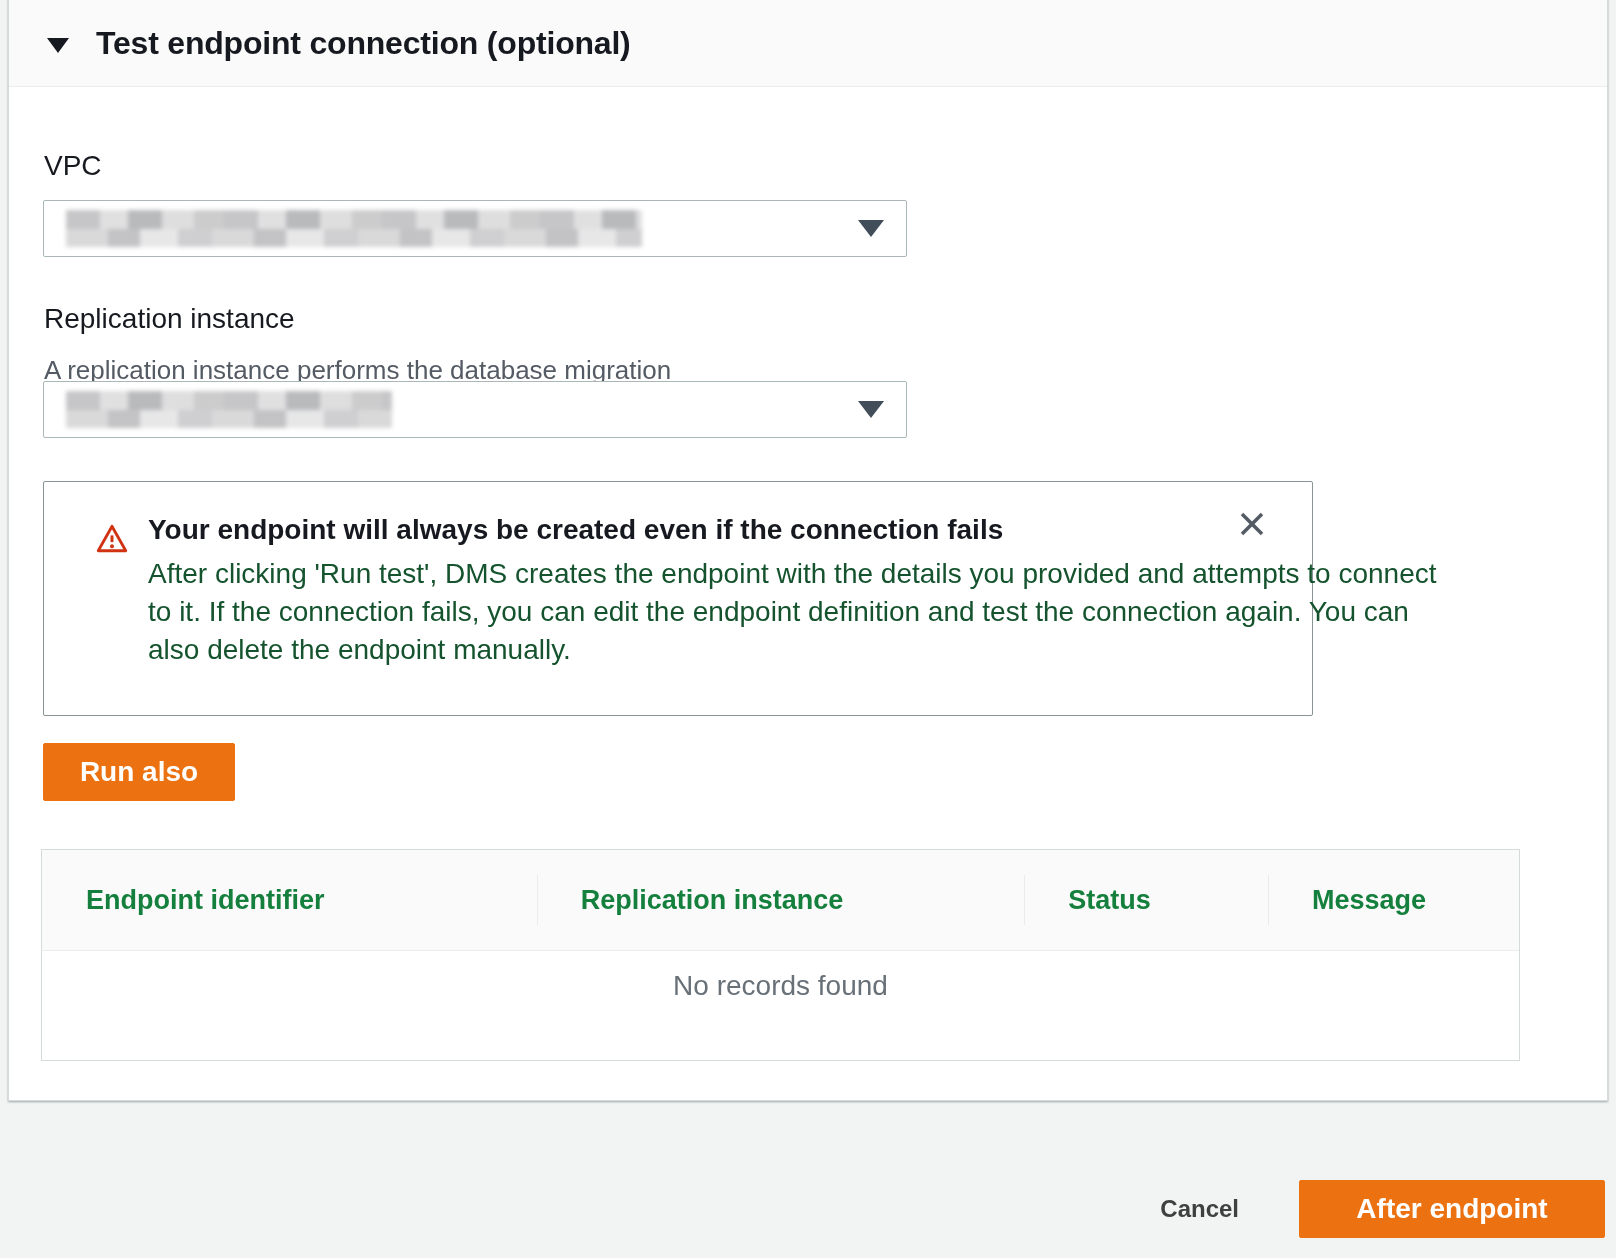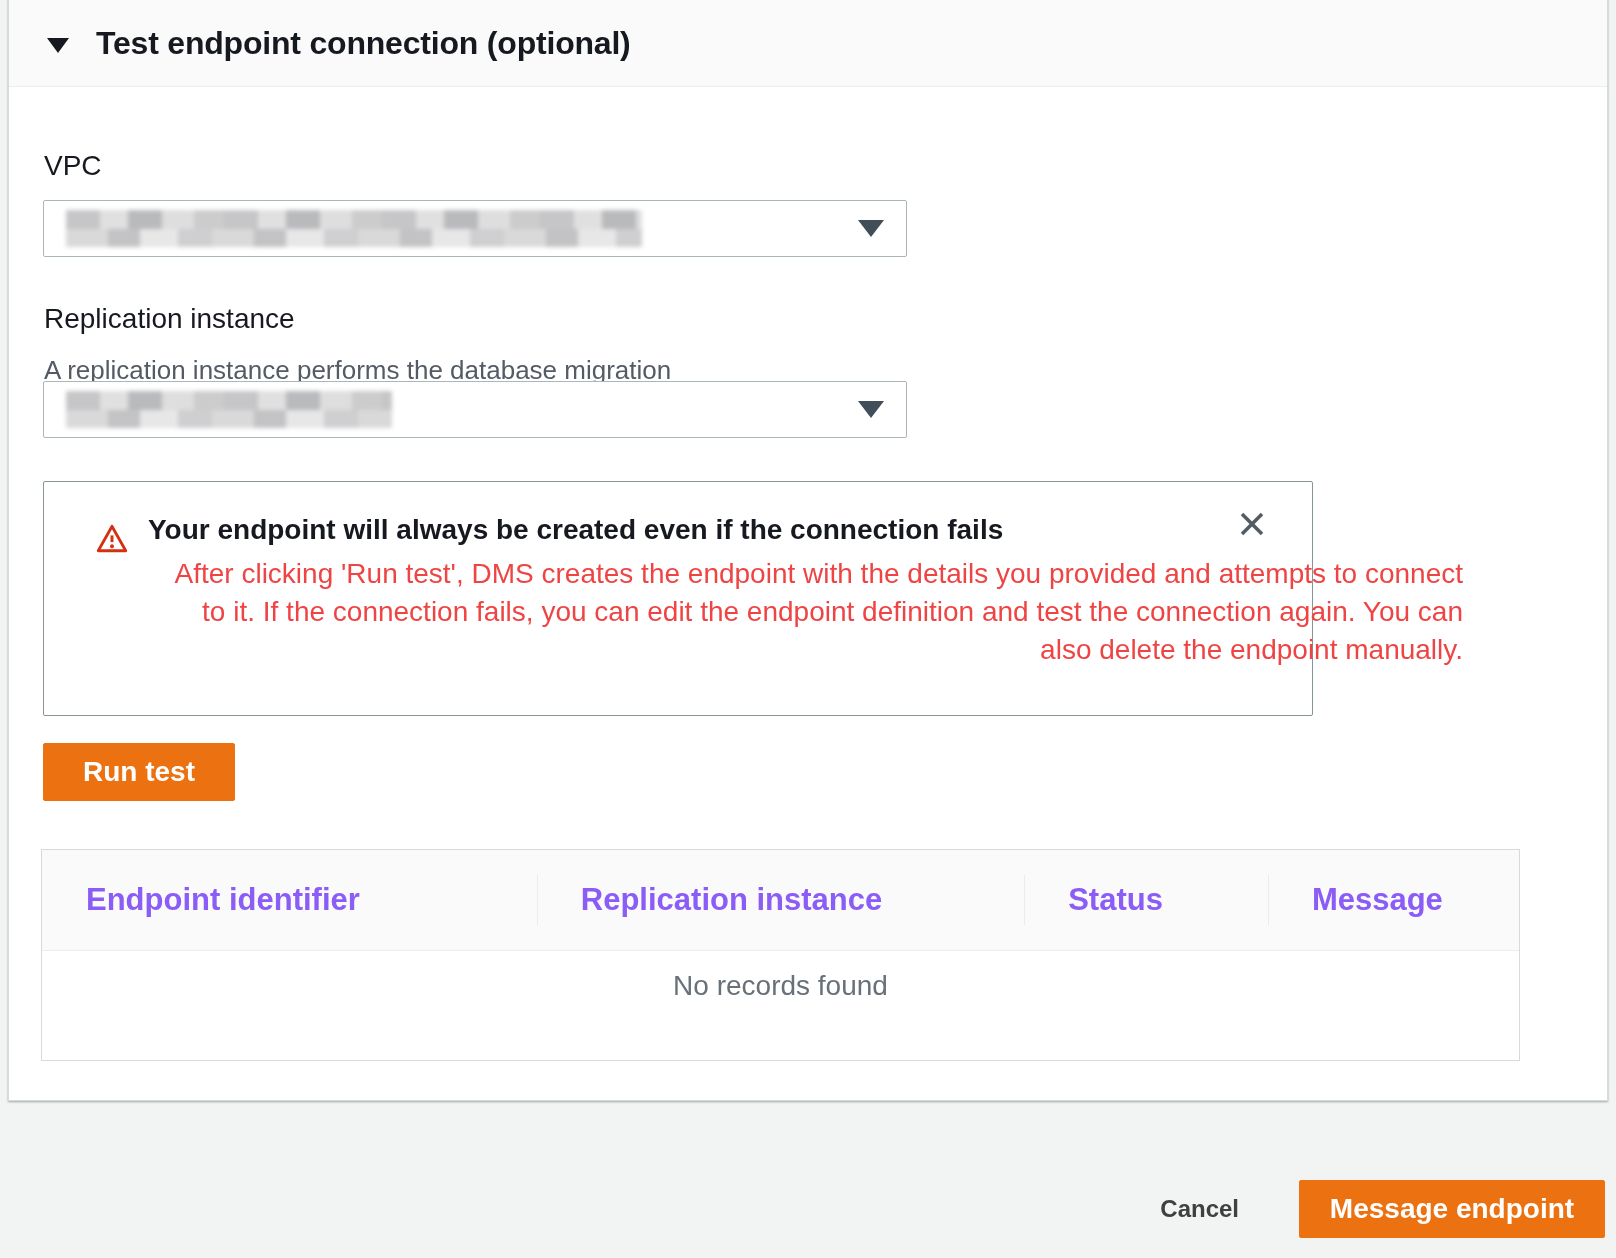--- a/index.html
+++ b/index.html
@@ -36,38 +36,38 @@
             background-repeat:no-repeat; }
   .redacted.vpc { width:576px; }
   .redacted.ri  { width:326px; }
 
   
   .alert { position:absolute; left:43px; top:481px; width:1270px; height:235px;
            background:#fff; border:1px solid #879596; border-radius:2px; }
   .alert-icon { position:absolute; left:52px; top:41px; width:32px; height:31px; }
   .alert-content { position:absolute; left:104px; top:32px; width:1315px; }
   .alert-title { font-size:28px; font-weight:bold; color:#16191f; margin-bottom:9px; }
-  .alert-body { font-size:28px; color:#ef4444; line-height:38px;text-align:right; }
+  .alert-body { font-size:28px; color:#14532d; line-height:38px; }
   .alert-close { position:absolute; right:44px; top:26px; width:32px; height:32px;
            background:none; border:none; cursor:pointer; padding:0; }
 
   
   .btn-primary { background:#ec7211; border:1px solid #ec7211; border-radius:2px;
            color:#fff; font-size:28px; font-weight:bold; font-family:"Liberation Sans",sans-serif;
            cursor:pointer; display:flex; align-items:center; justify-content:center; }
   .run-test { position:absolute; left:43px; top:743px; width:192px; height:58px; }
   .link-btn { background:none; border:none; font-size:24px; font-weight:bold; color:#404040;
            font-family:Liberation Sans, sans-serif; cursor:pointer; }
 
   
   .table { position:absolute; left:41px; top:849px; width:1479px; height:212px;
            background:#fff; border:1px solid #d5dbdb; }
   .thead { display:flex; height:101px; background:#fafafa; border-bottom:1px solid #eaeded; }
   .th { position:relative; display:flex; align-items:center; padding-left:44px;
-           font-size:31px; font-weight:bold; color:#8b5cf6; }
+           font-size:27px; font-weight:bold; color:#15803d; }
   .th + .th::before { content:''; position:absolute; left:0; top:25px; bottom:25px; width:1px; background:#eaeded; }
   .th.c1 { width:33.5%; } .th.c2 { width:33%; } .th.c3 { width:16.5%; } .th.c4 { width:17%; }
   .tbody-empty { padding-top:19px; text-align:center; font-size:28px; color:#687078; }
 
   
   .footer-actions { position:absolute; top:1180px; right:11px; height:58px;
            display:flex; align-items:center; }
   .cancel { margin-right:60px; }
   .create-endpoint { width:306px; height:58px; }
 </style>
@@ -109,30 +109,30 @@
       <div class="alert-body">After clicking 'Run test', DMS creates the endpoint with the details you provided and attempts to connect to it. If the connection fails, you can edit the endpoint definition and test the connection again. You can also delete the endpoint manually.</div>
     </div>
     <button class="alert-close">
       <svg viewBox="0 0 24 24" width="32" height="32">
         <line x1="4.5" y1="4.5" x2="19.5" y2="19.5" stroke="#545b64" stroke-width="2.6"></line>
         <line x1="19.5" y1="4.5" x2="4.5" y2="19.5" stroke="#545b64" stroke-width="2.6"></line>
       </svg>
     </button>
   </div>
 
-  <button class="btn-primary run-test">Run test</button>
+  <button class="btn-primary run-test">Run also</button>
 
   <div class="table">
     <div class="thead">
       <div class="th c1">Endpoint identifier</div>
       <div class="th c2">Replication instance</div>
       <div class="th c3">Status</div>
       <div class="th c4">Message</div>
     </div>
     <div class="tbody-empty">No records found</div>
   </div>
 
   <div class="footer-actions">
     <button class="link-btn cancel">Cancel</button>
-    <button class="btn-primary create-endpoint">Message endpoint</button>
+    <button class="btn-primary create-endpoint">After endpoint</button>
   </div>
 
 </div>
 
 </body></html>

